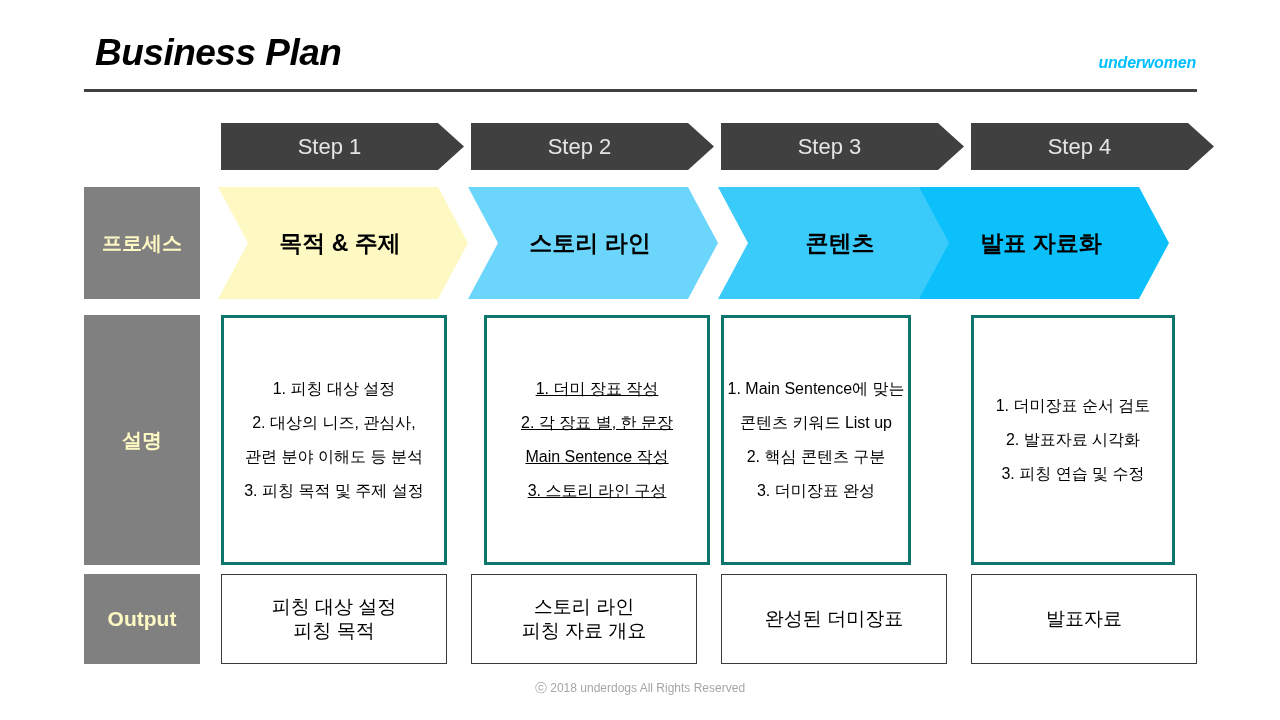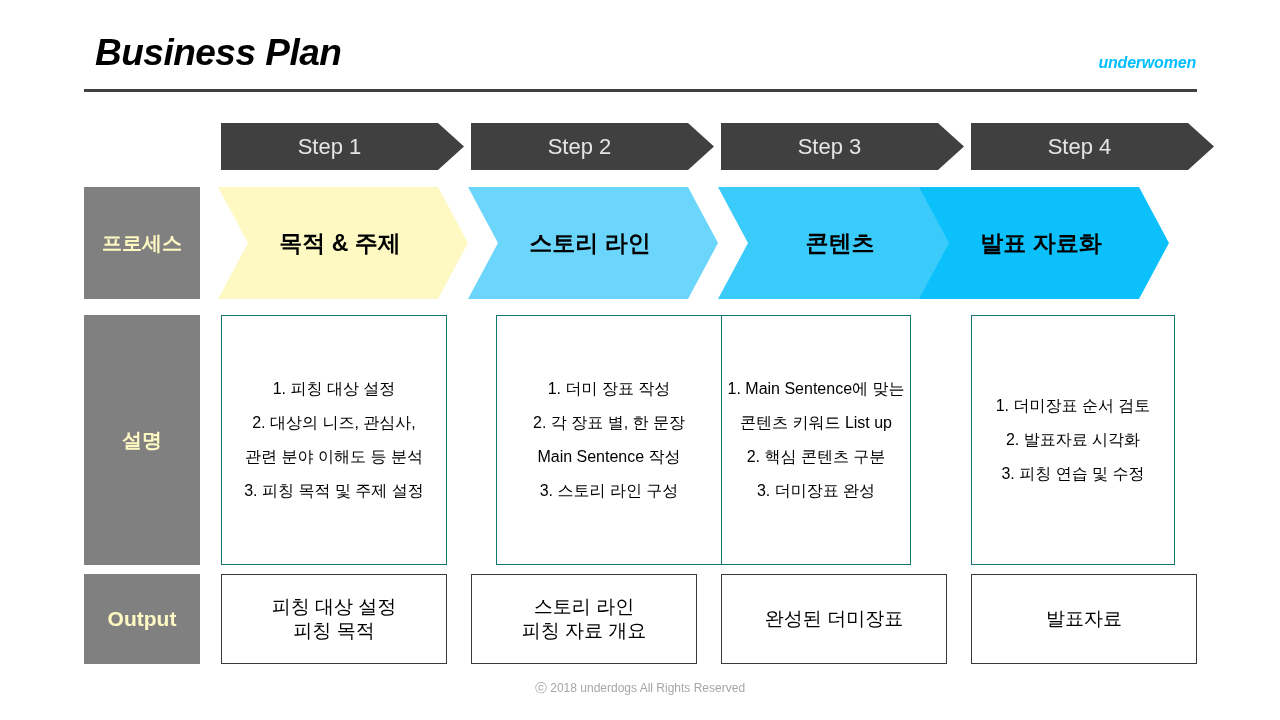--- a/index.html
+++ b/index.html
@@ -104,21 +104,21 @@
   }
   #label-process { top: 187px; height: 112px; font-size: 20px; }
   #label-desc    { top: 315px; height: 250px; font-size: 20px; }
   #label-output  { top: 574px; height: 90px;  font-size: 21px; }
 
   
   .desc-box {
     position: absolute;
     top: 315px;
     height: 250px;
-    border: 1px solid #0f766e;
+    border: 3px solid #0f766e;
     background: #ffffff;
     display: flex;
     flex-direction: column;
     align-items: center;
     justify-content: center;
     padding: 6px 4px;
   }
   .desc-box .line {
     font-size: 16px;
     color: #000000;
@@ -182,21 +182,21 @@
     <div class="line">관련 분야 이해도 등 분석</div>
     <div class="line">3. 피칭 목적 및 주제 설정</div>
   </div>
   <div class="out-box" style="left:221px; width:226px;">
     <div class="line">피칭 대상 설정</div>
     <div class="line">피칭 목적</div>
   </div>
 
   <div class="step-chip" style="left:471px; width:243px;">Step 2</div>
   <div class="proc-chev" style="left: 468px; width: 250px; background: rgb(107, 213, 251);">스토리 라인</div>
-  <div class="desc-box" style="left:496px; width:226px;">
+  <div class="desc-box" style="left:484px; width:226px;text-decoration:underline;">
     <div class="line">1. 더미 장표 작성</div>
     <div class="line">2. 각 장표 별, 한 문장</div>
     <div class="line">Main Sentence 작성</div>
     <div class="line">3. 스토리 라인 구성</div>
   </div>
   <div class="out-box" style="left:471px; width:226px;">
     <div class="line">스토리 라인</div>
     <div class="line">피칭 자료 개요</div>
   </div>
 

